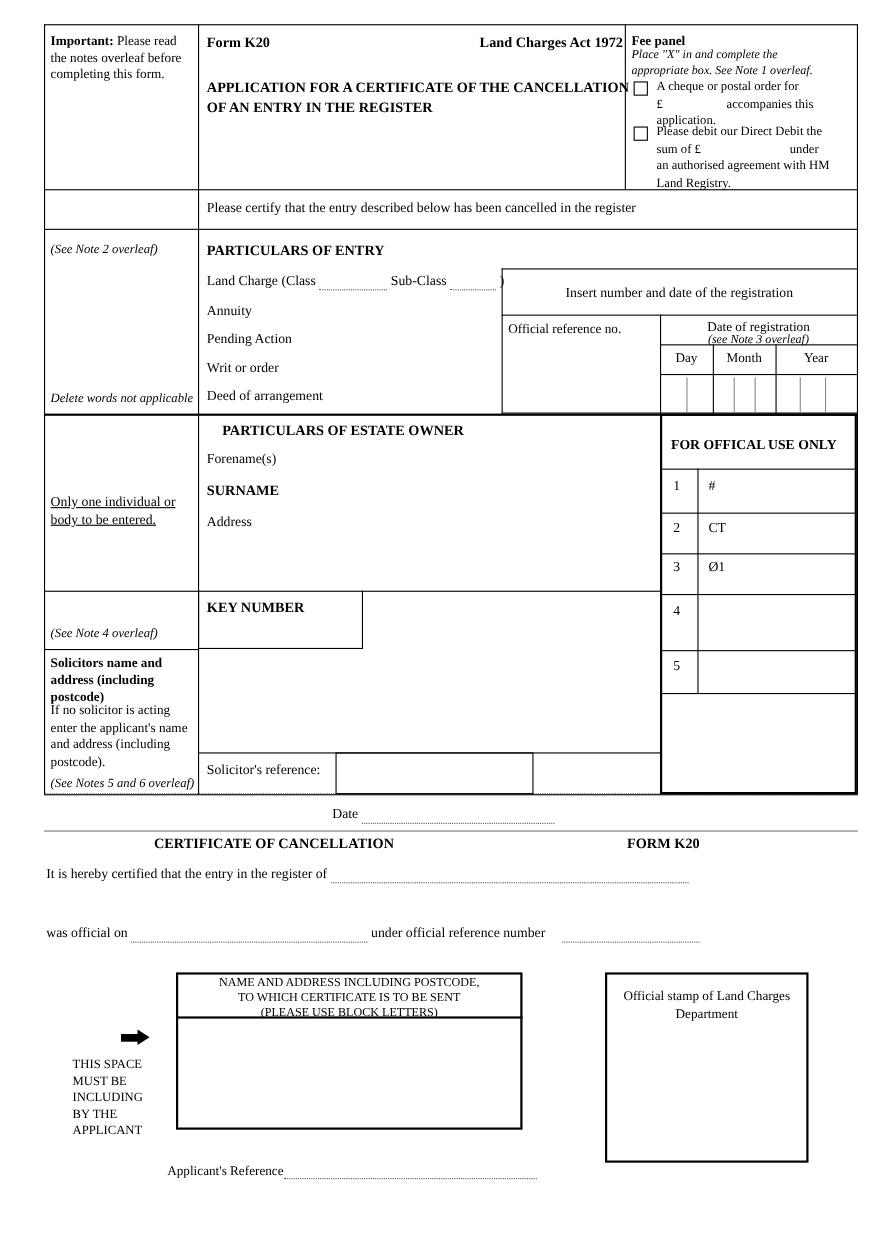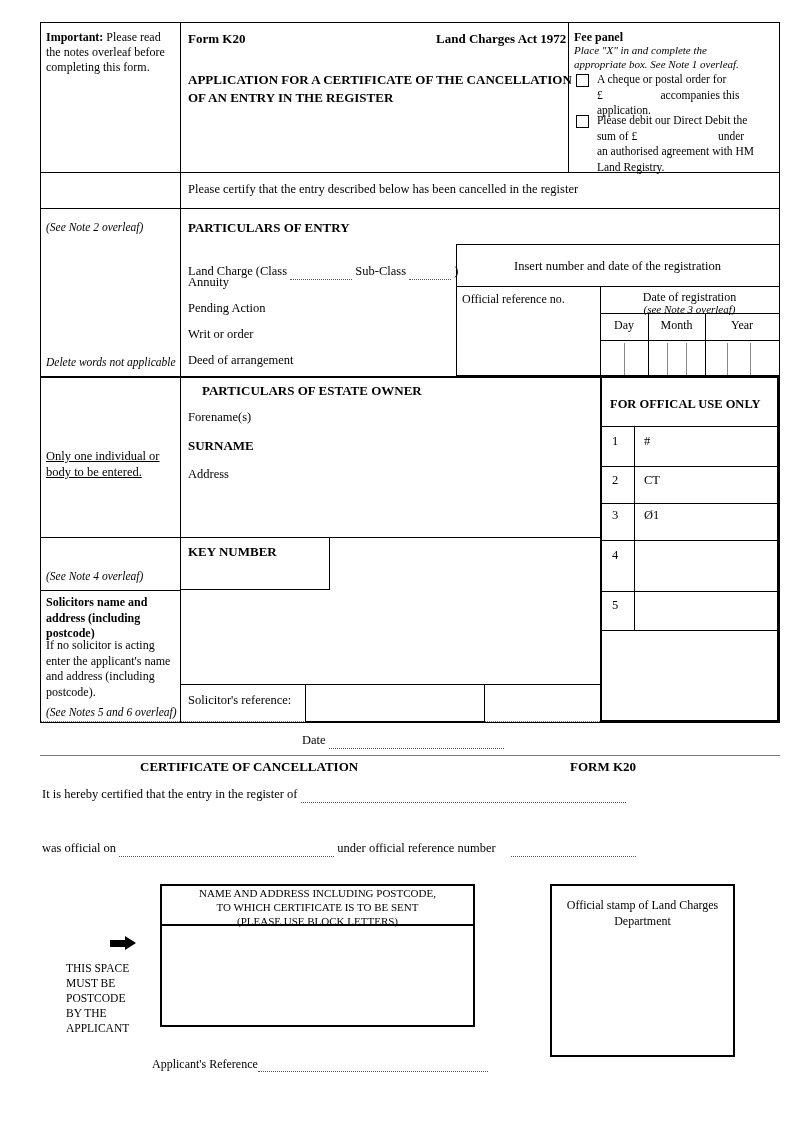--- a/index.html
+++ b/index.html
@@ -144,21 +144,21 @@
     </span>
   </div>
 
   <div class="t" style="left:188px; top:182px; font-size:12.5px;">Please certify that the entry described below has been cancelled in the register</div>
 
   <div class="t i" style="left:46px; top:220px; font-size:11.5px;">(See Note 2 overleaf)</div>
   <div class="t i" style="left:46px; top:355px; font-size:11.5px;">Delete words not applicable</div>
 
   <div class="t b" style="left:188px; top:220px; font-size:13px;">PARTICULARS OF ENTRY</div>
 
-  <div class="t" style="left:188px; top:248px; font-size:12.5px;margin-top:16px;">
+  <div class="t" style="left:188px; top:248px; font-size:12.5px;">
     <span>Land Charge (Class</span>
     <span class="dots" style="width:62px;"></span>
     <span>Sub-Class</span>
     <span class="dots" style="width:42px;"></span>
     <span>)</span>
   </div>
 
   <div class="t" style="left:188px; top:275px; font-size:12.5px;">Annuity</div>
   <div class="t" style="left:188px; top:301px; font-size:12.5px;">Pending Action</div>
   <div class="t" style="left:188px; top:327px; font-size:12.5px;">Writ or order</div>
@@ -280,21 +280,21 @@
     <span>Department</span>
   </div>
 
   <div class="arrow-shape" style="left:110px; top:938px;">
     <div class="shaft"></div>
     <div class="head"></div>
   </div>
   <div class="t" style="left:66px; top:961px; width:90px; font-size:11.5px; line-height:1.3;">
     <span>THIS SPACE</span><br>
     <span>MUST BE</span><br>
-    <span>POSTCODE</span><br>
+    <span>INCLUDING</span><br>
     <span>BY THE</span><br>
     <span>APPLICANT</span>
   </div>
 
   <div class="t" style="left:152px; top:1057px; font-size:12px;">
     <span>Applicant's Reference</span><span class="dots" style="width:230px;"></span>
   </div>
 
 </div>
 

